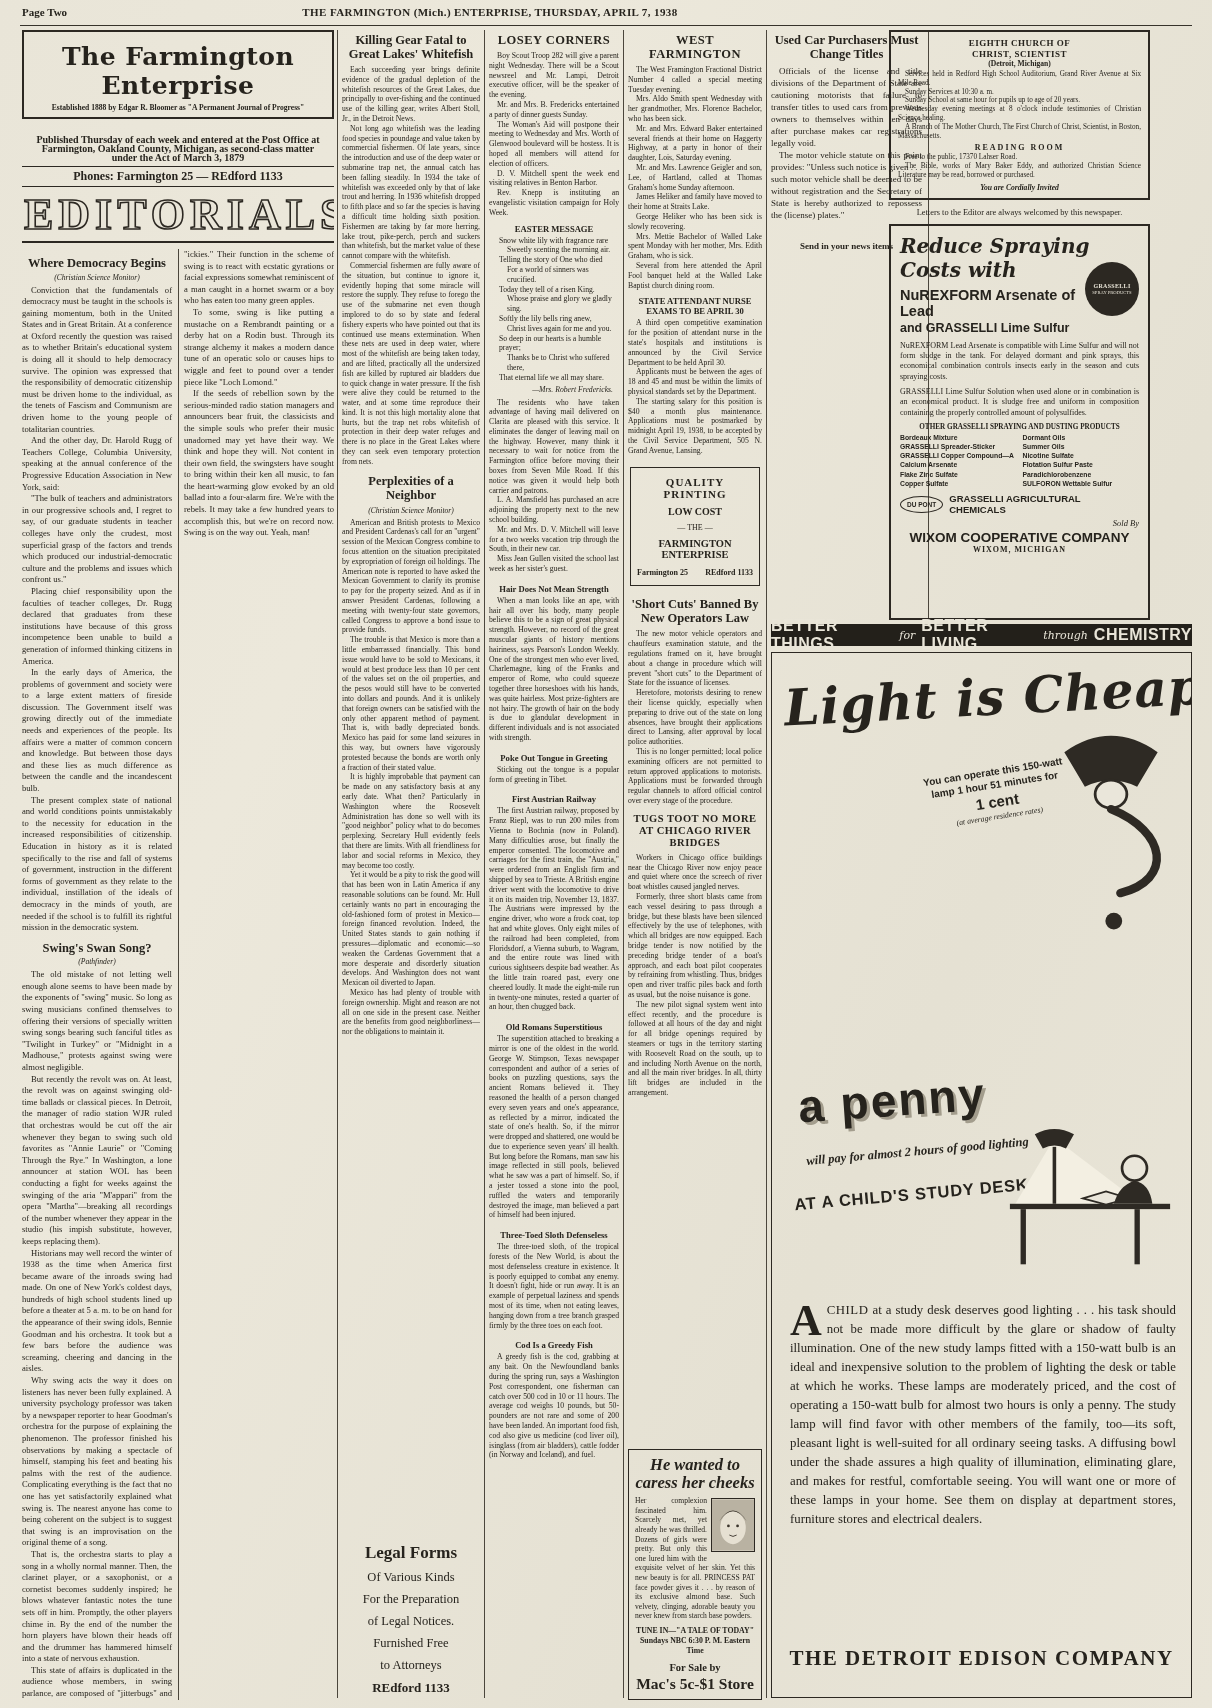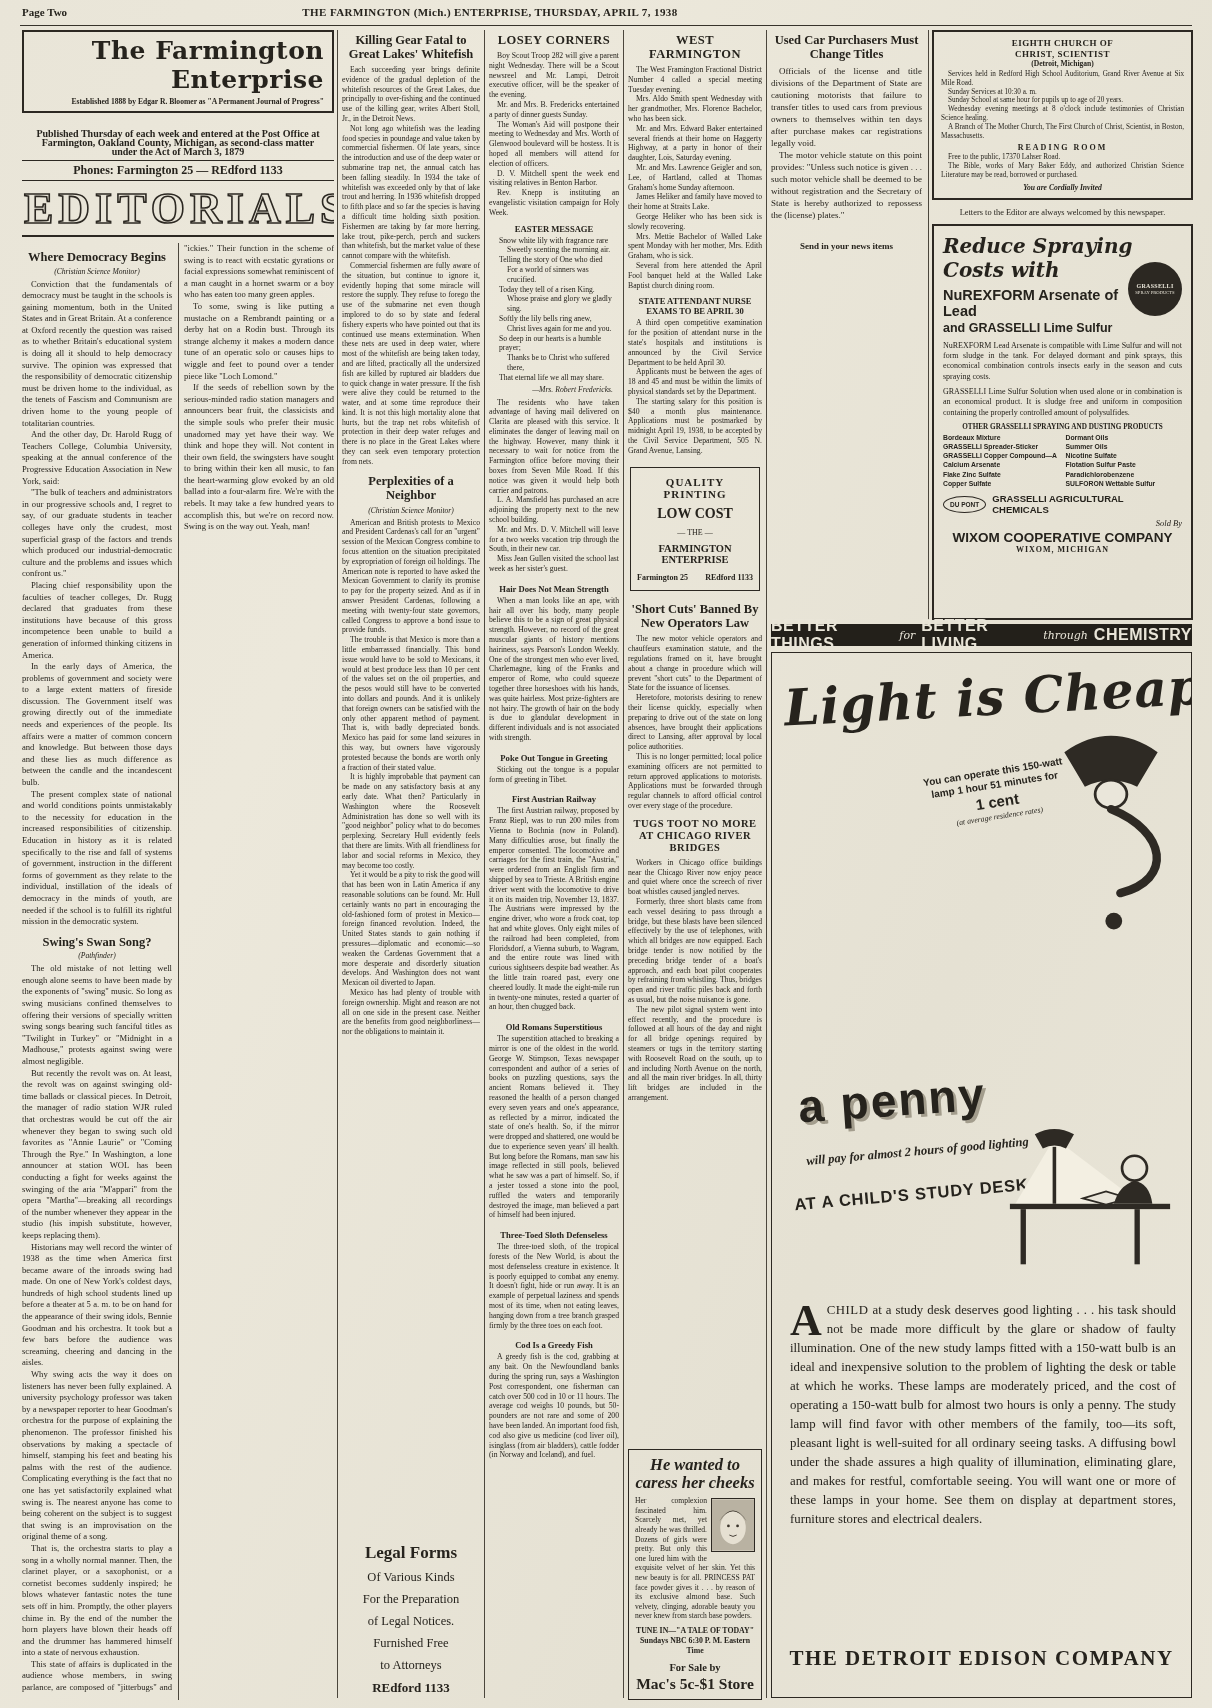--- a/index.html
+++ b/index.html
@@ -10,26 +10,26 @@
 .issue{position:absolute;left:24%;top:0;letter-spacing:.4px}
 .toprule{position:absolute;top:25px;left:20px;right:20px;border-top:1.5px solid #37332b}
 .vrule{position:absolute;width:1px;background:#4b463c;top:30px;bottom:10px}
 .v1{left:337px}.v2{left:484px}.v3{left:623px}.v4{left:766px}.v5{left:928px;bottom:auto;height:590px}
 .col{position:absolute;top:30px;display:flex;flex-direction:column;overflow:hidden}
 .col-edit{left:22px;width:312px;bottom:8px}
 .col-b{left:342px;width:138px;bottom:8px}
 .col-c{left:489px;width:130px;bottom:8px}
 .col-d{left:628px;width:134px;bottom:8px}
 .col-e{left:771px;width:151px;height:588px}
-.col-f{left:932px;width:261px;height:590px}
+.col-f{left:889px;width:261px;height:590px}
 .flexfill{flex:1 1 auto;min-height:0;display:flex;flex-direction:column;overflow:hidden}
 article{flex:0 0 auto;margin-bottom:4px}
 .shrink{flex:1 1 auto;min-height:0;overflow:hidden}
 
-.mast-box{border:2px solid #2c2822;padding:4px 8px 5px;text-align:right}
+.mast-box{border:2px solid #2c2822;padding:10px 8px 5px;text-align:center}
 .mast-title{font-size:25px;font-weight:bold;letter-spacing:.5px;font-family:"DejaVu Serif",serif}
 .mast-est{font-size:7.6px;font-weight:bold;margin-top:3px;line-height:9px}
 .mast-pub{font-size:10px;font-weight:bold;text-align:center;line-height:9px;margin-top:16px;padding:0 8px}
 .mast-phones{font-size:12px;font-weight:bold;text-align:center;border-top:1px solid #2c2822;border-bottom:1px solid #2c2822;margin-top:4px;padding:2px 0}
 .ed-title{font-size:44px;font-weight:bold;letter-spacing:5px;padding:2px 0 0 2px;line-height:52px;color:#e9e5d8;-webkit-text-stroke:1.6px #2c2822;border-bottom:2px solid #2c2822}
 @supports not (-webkit-text-stroke:1px #000){.ed-title{color:#2c2822}}
 .ed-flow{flex:1 1 auto;min-height:0;margin-top:6px;column-count:2;column-gap:12px;column-rule:1px solid #4b463c;column-fill:auto}
 .ed-h{font-size:12.5px;font-weight:bold;text-align:center;margin:8px 0 2px;line-height:13.5px}
 .ed-src{font-size:7.6px;font-style:italic;text-align:center;margin-bottom:3px}
 .ed-p{font-size:8.6px;line-height:11.6px;text-align:justify;text-indent:9px}
@@ -43,21 +43,21 @@
 .poem-line:nth-child(even){padding-left:18px}
 .poem-attr{font-size:7.7px;text-align:right;font-style:italic;padding-right:6px;margin:2px 0 4px}
 
 .legal{margin-top:8px;text-align:center;flex:0 0 auto;padding-bottom:4px}
 .lg1{font-size:17px;font-weight:bold}
 .lg2{font-size:12.5px;margin-top:7px}
 .lg-phone{font-size:13px;font-weight:bold;margin-top:7px}
 
 .qbox{border:1.5px solid #2c2822;margin:8px 2px;padding:8px 6px;text-align:center;flex:0 0 auto}
 .q1{font-size:11px;font-weight:bold;letter-spacing:1px}
-.q2{font-size:14px;font-weight:bold;margin-top:6px}
+.q2{font-size:10px;font-weight:bold;margin-top:6px}
 .q3{font-size:8px;margin-top:6px}
 .q4{font-size:10.5px;font-weight:bold;margin-top:6px}
 .qrow{display:flex;justify-content:space-between;font-size:8px;font-weight:bold;margin-top:8px}
 
 .pp-ad{border:1.5px solid #2c2822;margin-top:6px;padding:6px;flex:0 0 auto}
 .pp-head{font-size:16.5px;font-style:italic;font-weight:bold;text-align:center;line-height:18px}
 .pp-face{float:right;width:44px;height:54px;margin:2px 0 2px 4px;border:1px solid #2c2822}
 .pp-body{font-size:7.6px;line-height:9.6px;text-align:justify;margin-top:4px}
 .pp-tune{font-size:7.8px;font-weight:bold;text-align:center;margin-top:5px;line-height:10px}
 .pp-sale{font-size:10.5px;font-weight:bold;text-align:center;margin-top:6px}

